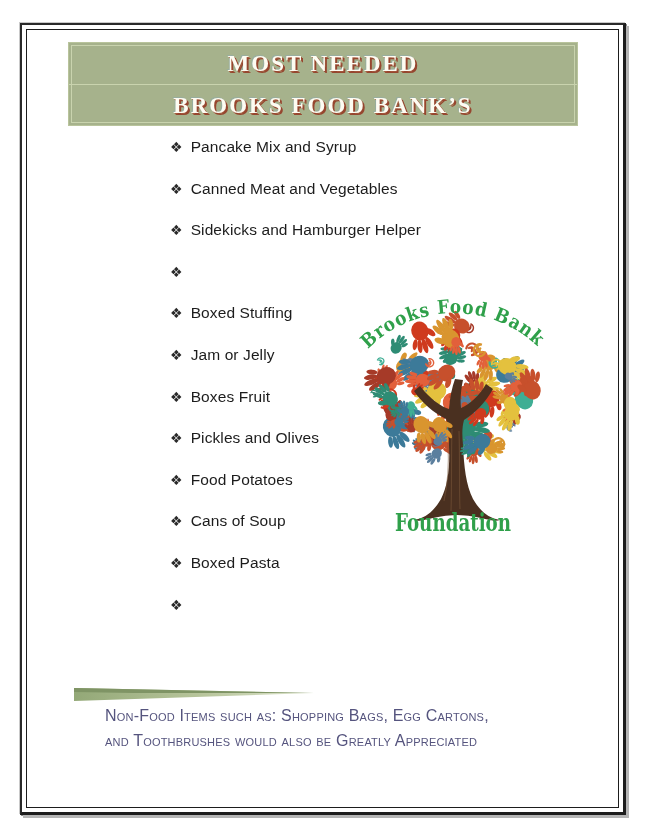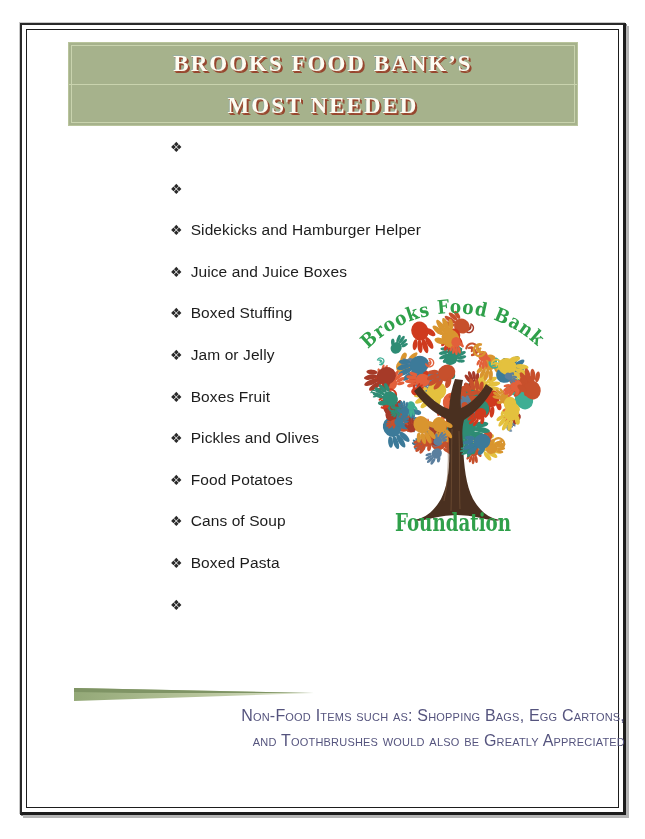--- a/index.html
+++ b/index.html
@@ -32,56 +32,57 @@
     line-height:16px;margin-bottom:25.6px;letter-spacing:.1px;}
   .bullet{margin-right:8px;font-size:14px;color:#2a2a2a;}
 
   
   .logo{position:absolute;left:356px;top:285px;width:198px;height:254px;}
 
   
   .wedge{position:absolute;left:74px;top:687px;width:244px;height:16px;}
 
   
-  .footer-note{position:absolute;left:105px;top:703px;width:520px;text-align:right;}
+  .footer-note{position:absolute;left:105px;top:703px;width:520px;text-align:left;}
   .footer-line{font-variant:small-caps;font-size:16px;line-height:25px;color:#55547e;
     letter-spacing:.2px;font-weight:500;}
 </style>
 </head>
 <body>
 
 <div class="sheet">
 
   <div class="border-outer">
     <div class="border-inner"></div>
   </div>
 
   <div class="banner">
     <div class="banner-row">
+      <span class="banner-text">MOST NEEDED</span>
+    </div>
+    <div class="banner-row">
       <span class="banner-text">BROOKS FOOD BANK’S</span>
     </div>
-    <div class="banner-row">
-      <span class="banner-text">MOST NEEDED</span>
-    </div>
   </div>
 
   <ul class="need-list">
     <li class="need-item">
         <span class="bullet">❖</span>
-      </li>
-    <li class="need-item">
-        <span class="bullet">❖</span>
+        <span>Pancake Mix and Syrup</span>
+      </li>
+    <li class="need-item">
+        <span class="bullet">❖</span>
+        <span>Canned Meat and Vegetables</span>
       </li>
     <li class="need-item">
         <span class="bullet">❖</span>
         <span>Sidekicks and Hamburger Helper</span>
       </li>
     <li class="need-item">
         <span class="bullet">❖</span>
-        <span>Juice and Juice Boxes</span>
       </li>
     <li class="need-item">
         <span class="bullet">❖</span>
         <span>Boxed Stuffing</span>
       </li>
     <li class="need-item">
         <span class="bullet">❖</span>
         <span>Jam or Jelly</span>
       </li>
     <li class="need-item">

